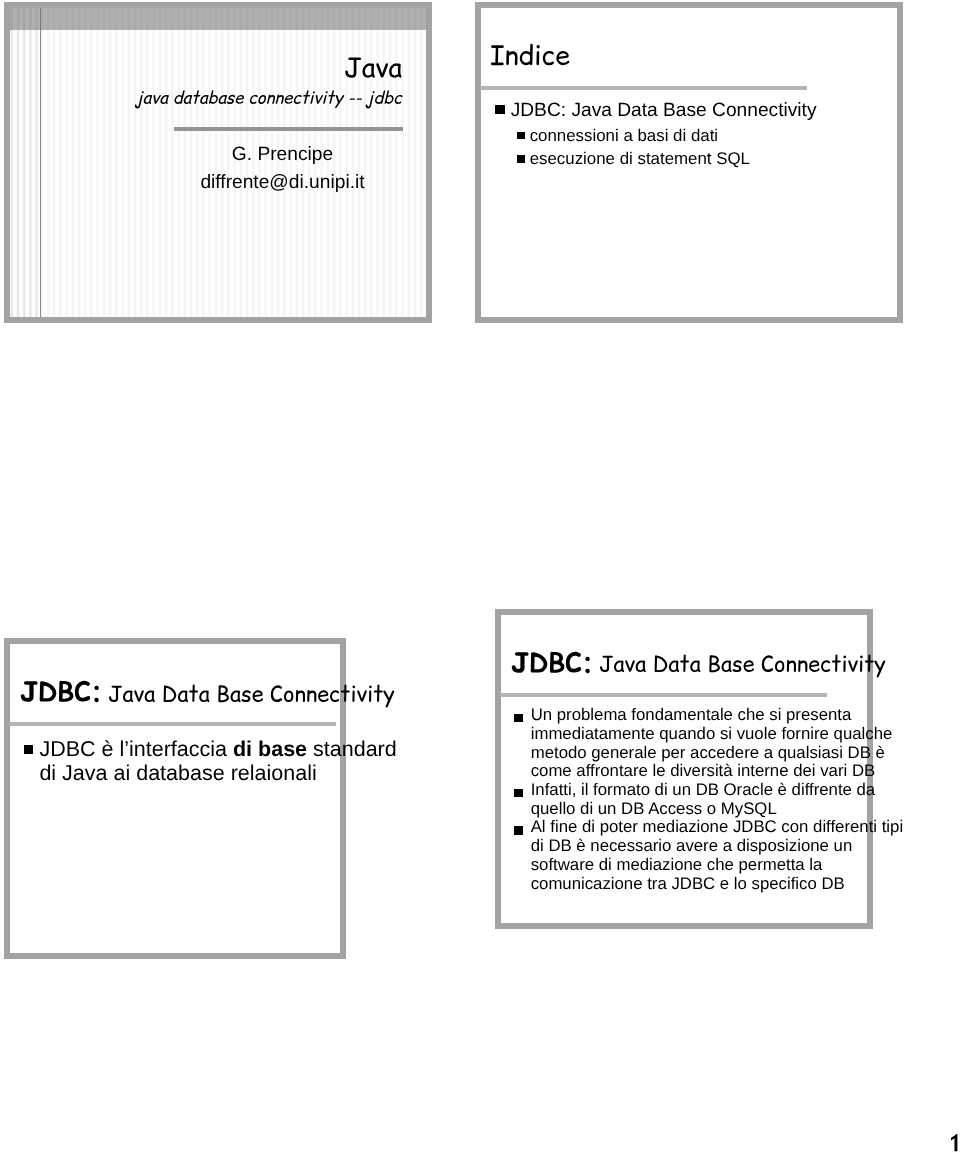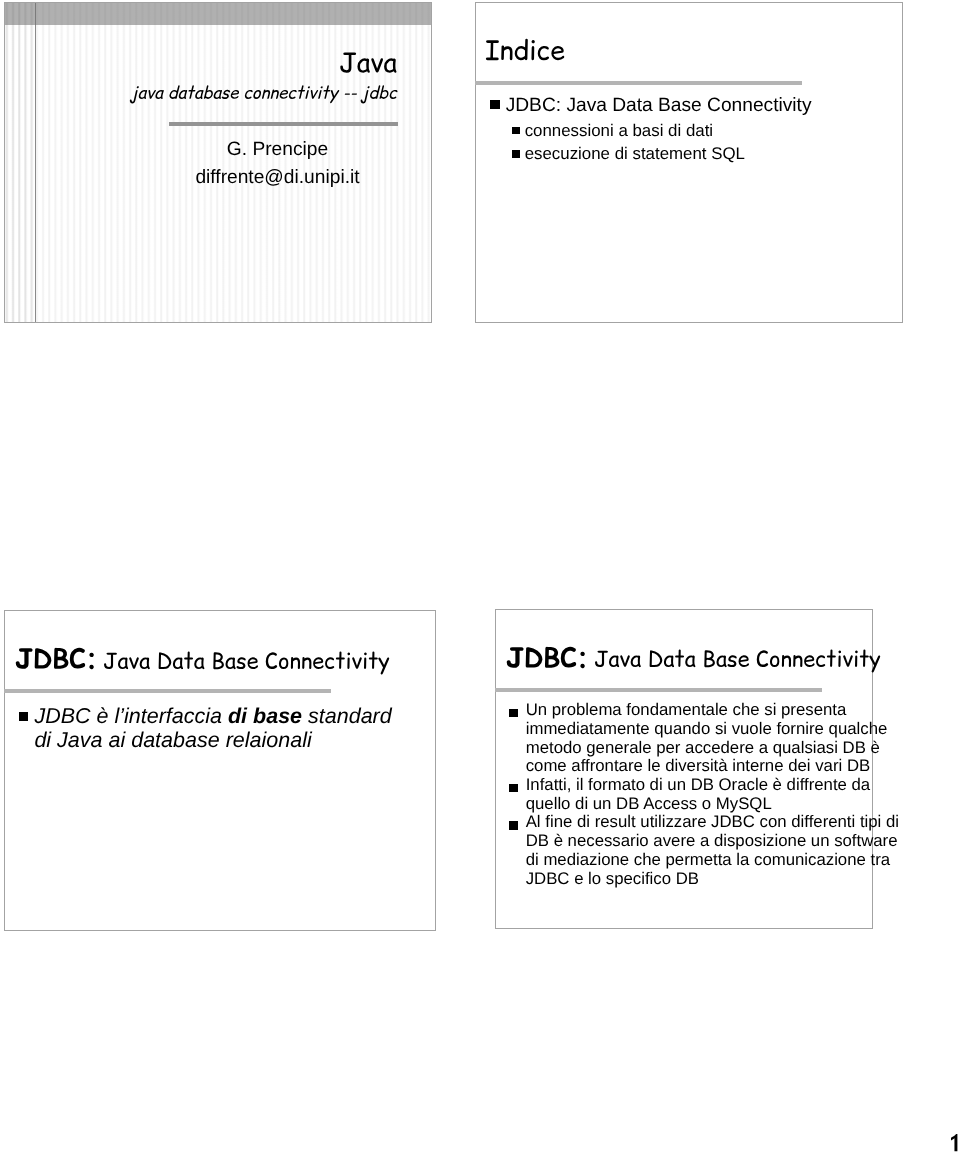--- a/index.html
+++ b/index.html
@@ -4,24 +4,24 @@
 <style>
   html,body{margin:0;padding:0;background:#fff;}
   body{width:960px;height:1153px;position:relative;
        font-family:"Liberation Sans",sans-serif;
        color:#000;
        -webkit-font-smoothing:antialiased;
        text-rendering:geometricPrecision;}
   .page{position:absolute;left:0;top:0;width:960px;height:1153px;background:#fff;
         overflow:hidden;will-change:transform;}
 
-  .slide{position:absolute;box-sizing:border-box;border:1px solid #a3a3a3;background:#fff;}
+  .slide{position:absolute;box-sizing:border-box;border:6px solid #a3a3a3;background:#fff;}
   #slide1{left:4px;top:2px;width:428px;height:321px;overflow:hidden;}
   #slide2{left:475px;top:2px;width:428px;height:321px;}
-  #slide3{left:4px;top:610px;width:432px;height:320.8px;font-style:italic;}
+  #slide3{left:4px;top:638px;width:342px;height:320.8px;}
   #slide4{left:495px;top:608.7px;width:378px;height:320.8px;}
 
   
   #slide1{
     background:repeating-linear-gradient(to right,
         #ffffff 0px, #ffffff 1.12px,
         #f2f2f2 2.02px, #f2f2f2 3.12px,
         #ffffff 4.02px, #ffffff 6.22px);
     background-position:29.25px 0;
   }
@@ -120,20 +120,20 @@
         <path d="M4.72 -19.31Q4.02 -18.88 4.02 -18.01Q4.02 -17.07 4.67 -16.56Q5.34 -16.05 6.44 -16.05H9.37V-4.46Q9.37 -3.64 8.97 -3.29Q8.55 -2.95 7.51 -2.95Q5.78 -2.95 5.22 -3.62Q4.58 -4.35 4.58 -4.85Q4.58 -5.66 4.30 -5.91Q4.02 -6.15 3.75 -6.38Q3.47 -6.62 2.69 -6.63Q1.87 -6.62 1.61 -6.40Q1.35 -6.17 1.09 -5.95Q0.83 -5.73 0.77 -4.94Q0.60 -2.28 2.46 -0.76Q4.00 0.52 7.12 0.73Q7.32 0.75 7.53 0.76Q10.30 0.88 11.08 0.26Q11.86 -0.37 12.64 -0.98Q13.43 -1.60 13.56 -4.05Q13.57 -4.29 13.57 -4.54V-16.05H15.30Q16.32 -16.05 16.94 -16.51Q17.57 -16.95 17.55 -17.84Q17.54 -18.75 17.24 -19.00Q16.94 -19.25 16.64 -19.50Q16.34 -19.74 15.38 -19.74H6.57Q5.44 -19.74 4.72 -19.31Z M20.60 -19.34Q20.14 -18.91 20.12 -18.17L19.70 -1.14Q19.69 -0.34 19.90 -0.09Q20.11 0.16 20.32 0.41Q20.53 0.67 21.30 0.68Q21.57 0.69 21.78 0.66Q22.96 0.71 25.75 0.67Q30.81 0.60 32.64 -0.73Q36.18 -3.53 36.38 -7.09Q36.68 -11.92 31.53 -16.18Q27.70 -19.14 22.68 -19.67Q22.54 -19.69 22.39 -19.70Q22.10 -19.77 21.78 -19.77Q21.04 -19.77 20.60 -19.34ZM29.34 -13.11Q32.71 -10.21 32.64 -7.38Q32.61 -5.85 31.06 -4.05Q30.48 -3.37 29.08 -2.99Q27.78 -2.65 25.58 -2.60L23.35 -2.62L23.68 -15.27Q27.09 -15.18 29.34 -13.11Z M44.26 -16.86Q47.20 -16.78 48.06 -15.17Q48.76 -13.86 47.59 -12.23Q47.17 -11.64 46.57 -11.50Q45.98 -11.37 45.37 -11.23Q44.77 -11.09 42.75 -11.25L42.90 -16.89Q43.58 -16.87 44.26 -16.86ZM41.05 -20.03Q40.31 -20.03 40.09 -19.80Q39.87 -19.57 39.64 -19.34Q39.41 -19.11 39.38 -18.35L38.98 -1.06Q38.95 -0.24 39.37 0.29Q39.79 0.85 40.56 0.87Q40.69 0.87 40.80 0.85Q44.39 1.18 48.29 0.29Q52.06 -0.59 52.95 -2.94Q53.65 -4.88 53.38 -5.71Q53.11 -6.54 52.84 -7.37Q52.57 -8.21 50.84 -9.52Q50.66 -9.66 50.37 -9.79H50.38Q52.86 -12.66 51.79 -15.77Q51.16 -17.58 49.49 -18.60Q47.71 -19.63 44.97 -19.86Q42.39 -20.09 41.57 -19.98Q41.34 -20.03 41.05 -20.03ZM45.37 -7.55Q47.45 -7.37 48.60 -6.66Q49.31 -6.21 49.43 -5.97Q49.56 -5.72 49.68 -5.47Q49.81 -5.22 49.69 -4.55Q49.48 -3.53 47.84 -2.96Q46.15 -2.39 44.64 -2.22Q43.63 -2.11 42.54 -2.15L42.67 -7.64Q43.78 -7.68 45.37 -7.55Z M64.79 -16.06Q65.92 -15.82 66.77 -15.31Q67.47 -14.91 68.07 -14.96Q68.71 -15.02 69.26 -15.54Q69.92 -16.18 69.85 -17.31Q69.81 -17.88 69.33 -18.33Q68.79 -18.84 67.96 -19.23Q65.62 -20.35 62.51 -19.91Q59.26 -19.44 56.56 -15.89Q54.81 -13.43 54.81 -8.64Q54.80 -4.43 56.70 -2.01Q58.67 0.52 62.35 0.63Q65.11 0.72 67.32 -0.13Q68.54 -0.60 69.33 -1.21Q70.04 -1.74 70.11 -2.45Q70.22 -3.41 70.04 -3.74Q69.87 -4.08 69.69 -4.41Q69.51 -4.73 68.69 -4.89Q68.15 -5.00 67.49 -4.73Q66.80 -4.47 65.71 -3.85Q64.52 -3.16 62.20 -3.26Q60.74 -3.33 59.85 -4.51Q58.63 -6.17 58.63 -8.93Q58.62 -11.86 59.68 -13.46Q60.62 -14.88 61.83 -15.59Q63.19 -16.37 64.79 -16.06Z M76.53 -3.11Q75.92 -3.11 75.40 -2.78Q74.95 -2.46 74.66 -1.98Q74.38 -1.48 74.38 -0.92Q74.38 -0.31 74.69 0.20Q74.98 0.67 75.45 0.96Q75.92 1.26 76.47 1.27H76.55Q77.10 1.27 77.55 1.05Q77.98 0.85 78.32 0.41Q78.70 -0.10 78.75 -0.73V-0.76V-0.92Q78.75 -1.46 78.52 -1.93Q78.23 -2.50 77.68 -2.82Q77.18 -3.11 76.58 -3.11ZM76.58 -15.17Q75.97 -15.17 75.45 -14.84Q75.00 -14.53 74.72 -14.04Q74.43 -13.54 74.43 -12.98Q74.43 -12.38 74.74 -11.86Q75.03 -11.39 75.50 -11.10Q75.97 -10.80 76.53 -10.79H76.60Q77.15 -10.79 77.60 -11.01Q78.03 -11.21 78.37 -11.66Q78.75 -12.17 78.81 -12.80V-12.82V-12.98Q78.81 -13.52 78.57 -13.99Q78.28 -14.57 77.73 -14.88Q77.23 -15.17 76.63 -15.17Z" fill="#000" transform="translate(0,22.9)"></path>
       </svg>
     <svg class="svgtxt" style="left:97.6px;top:36.5px;width:290.68px;height:30px" viewBox="0 0 290.68 30">
         <title>Java Data Base Connectivity</title>
         <path d="M4.91 -15.87Q3.48 -15.87 3.48 -14.92Q3.48 -13.79 4.81 -13.79H7.93V-3.15Q7.93 -1.48 6.11 -1.48Q3.19 -1.48 3.19 -4.19Q3.19 -5.17 2.16 -5.18Q1.12 -5.17 1.06 -4.24Q0.73 0.36 6.15 0.61Q10.09 0.81 10.09 -3.21V-13.79H12.57Q13.95 -13.77 13.93 -14.78Q13.91 -15.87 12.63 -15.87Z M19.77 0.59Q20.76 0.58 22.95 -0.53Q23.16 0.87 24.49 0.59Q25.64 0.36 24.74 -1.19Q24.13 -2.25 24.17 -4.79Q24.22 -7.98 24.47 -9.30Q24.71 -10.66 23.44 -10.95Q22.79 -11.09 22.48 -10.83Q19.71 -11.71 17.17 -9.62Q14.95 -7.81 14.98 -4.49Q15.01 0.60 19.77 0.59ZM21.00 -1.54Q20.20 -1.24 19.27 -1.30Q17.08 -1.45 17.05 -4.69Q17.14 -7.18 19.03 -8.55Q19.50 -8.90 20.28 -9.09Q21.40 -9.37 22.43 -8.72Q21.94 -7.00 22.33 -2.45Q21.38 -1.67 21.00 -1.54Z M26.80 -11.08Q25.90 -10.70 26.40 -9.37L29.74 -0.68Q30.20 0.48 31.02 0.48Q31.83 0.48 32.27 -0.68L35.61 -9.37Q36.12 -10.70 35.22 -11.08Q34.17 -11.53 33.68 -10.18L31.00 -2.75L28.33 -10.18Q27.85 -11.53 26.80 -11.08Z M41.43 0.59Q42.41 0.58 44.61 -0.53Q44.82 0.87 46.14 0.59Q47.30 0.36 46.40 -1.19Q45.78 -2.25 45.83 -4.79Q45.88 -7.98 46.12 -9.30Q46.37 -10.66 45.10 -10.95Q44.45 -11.09 44.14 -10.83Q41.37 -11.71 38.82 -9.62Q36.61 -7.81 36.64 -4.49Q36.67 0.60 41.43 0.59ZM42.66 -1.54Q41.85 -1.24 40.93 -1.30Q38.74 -1.45 38.71 -4.69Q38.80 -7.18 40.69 -8.55Q41.15 -8.90 41.94 -9.09Q43.06 -9.37 44.09 -8.72Q43.60 -7.00 43.98 -2.45Q43.04 -1.67 42.66 -1.54Z M56.96 -16.16Q56.01 -16.16 55.99 -15.22L55.63 -0.54Q55.60 0.55 56.56 0.57Q56.77 0.57 56.93 0.54Q57.92 0.59 60.14 0.56Q63.93 0.51 65.25 -0.55Q68.10 -2.84 68.26 -5.71Q68.50 -9.64 64.37 -13.17Q61.48 -15.64 57.68 -16.07Q57.56 -16.09 57.43 -16.11Q57.22 -16.16 56.96 -16.16ZM58.01 -13.67Q60.82 -13.52 63.03 -11.45Q66.30 -8.46 66.12 -5.82Q66.02 -4.30 64.58 -2.70Q63.51 -1.52 60.01 -1.43L57.74 -1.46Z M74.68 0.59Q75.66 0.58 77.86 -0.53Q78.07 0.87 79.39 0.59Q80.55 0.36 79.65 -1.19Q79.03 -2.25 79.08 -4.79Q79.13 -7.98 79.37 -9.30Q79.62 -10.66 78.34 -10.95Q77.70 -11.09 77.39 -10.83Q74.61 -11.71 72.07 -9.62Q69.86 -7.81 69.89 -4.49Q69.92 0.60 74.68 0.59ZM75.91 -1.54Q75.10 -1.24 74.18 -1.30Q71.99 -1.45 71.96 -4.69Q72.05 -7.18 73.94 -8.55Q74.40 -8.90 75.19 -9.09Q76.31 -9.37 77.34 -8.72Q76.85 -7.00 77.23 -2.45Q76.29 -1.67 75.91 -1.54Z M85.66 -17.06Q84.70 -17.06 84.68 -16.07L84.56 -11.06Q83.34 -11.05 82.12 -11.05Q81.11 -11.05 81.11 -9.98Q81.11 -8.94 82.02 -8.94Q83.26 -8.94 84.51 -8.94L84.32 -0.70Q84.30 0.43 85.25 0.46Q86.40 0.48 86.41 -0.68L86.59 -8.94Q87.72 -8.94 88.86 -8.94Q90.10 -8.94 90.10 -10.02Q90.10 -11.09 88.79 -11.08L86.64 -11.07Q86.72 -13.31 86.74 -16.01Q86.74 -17.06 85.66 -17.06Z M96.01 0.59Q96.99 0.58 99.19 -0.53Q99.40 0.87 100.72 0.59Q101.88 0.36 100.98 -1.19Q100.36 -2.25 100.40 -4.79Q100.46 -7.98 100.70 -9.30Q100.95 -10.66 99.67 -10.95Q99.03 -11.09 98.72 -10.83Q95.94 -11.71 93.40 -9.62Q91.19 -7.81 91.22 -4.49Q91.25 0.60 96.01 0.59ZM97.24 -1.54Q96.43 -1.24 95.51 -1.30Q93.32 -1.45 93.28 -4.69Q93.38 -7.18 95.27 -8.55Q95.73 -8.90 96.52 -9.09Q97.64 -9.37 98.67 -8.72Q98.18 -7.00 98.56 -2.45Q97.62 -1.67 97.24 -1.54Z M112.72 -14.10Q113.46 -14.09 114.20 -14.07Q116.68 -14.00 117.45 -12.46Q118.10 -11.17 117.07 -9.63Q116.17 -8.30 112.59 -8.69ZM111.67 -16.19Q110.70 -16.19 110.68 -15.20L110.33 -0.46Q110.30 0.68 111.25 0.70Q111.36 0.70 111.45 0.69Q114.22 0.95 117.11 0.24Q119.92 -0.45 120.60 -2.23Q121.71 -5.23 118.94 -7.31Q118.64 -7.53 117.93 -7.75Q118.25 -7.96 118.47 -8.21Q120.43 -10.46 119.59 -12.86Q118.61 -15.67 114.68 -16.05Q112.65 -16.24 112.10 -16.14Q111.91 -16.19 111.67 -16.19ZM112.55 -6.60Q113.50 -6.69 115.07 -6.55Q116.74 -6.39 117.71 -5.75Q118.96 -4.92 118.72 -3.59Q118.52 -2.51 117.04 -1.97Q115.72 -1.49 114.53 -1.35Q113.52 -1.23 112.43 -1.31Z M127.28 0.59Q128.26 0.58 130.45 -0.53Q130.67 0.87 131.99 0.59Q133.15 0.36 132.24 -1.19Q131.63 -2.25 131.67 -4.79Q131.73 -7.98 131.97 -9.30Q132.21 -10.66 130.94 -10.95Q130.30 -11.09 129.99 -10.83Q127.21 -11.71 124.67 -9.62Q122.45 -7.81 122.49 -4.49Q122.52 0.60 127.28 0.59ZM128.50 -1.54Q127.70 -1.24 126.78 -1.30Q124.58 -1.45 124.55 -4.69Q124.65 -7.18 126.53 -8.55Q127.00 -8.90 127.78 -9.09Q128.91 -9.37 129.94 -8.72Q129.45 -7.00 129.83 -2.45Q128.89 -1.67 128.50 -1.54Z M137.19 -1.53Q136.22 -1.59 135.29 -2.23Q134.52 -2.74 133.93 -2.35Q133.44 -2.03 133.48 -1.34Q133.53 -0.70 134.27 -0.28Q135.10 0.20 135.67 0.36Q136.60 0.63 138.08 0.61Q139.84 0.60 140.90 -0.11Q142.22 -0.99 142.39 -2.35Q142.54 -3.69 141.47 -4.98Q141.02 -5.53 139.85 -6.07Q138.99 -6.47 137.99 -6.58Q136.71 -6.72 136.52 -7.29Q136.30 -7.95 136.82 -8.55Q137.44 -9.27 138.72 -9.33Q139.92 -9.38 140.53 -8.78Q141.76 -7.60 142.36 -8.10Q142.85 -8.49 142.76 -9.12Q142.61 -10.09 141.09 -10.83Q139.93 -11.40 138.38 -11.26Q137.00 -11.14 135.95 -10.37Q135.06 -9.74 134.61 -8.52Q134.18 -7.42 134.44 -6.36Q134.77 -5.00 136.94 -4.68Q139.04 -4.40 139.63 -3.76Q140.52 -2.81 140.10 -2.14Q139.57 -1.37 137.19 -1.53Z M146.35 -4.59 153.47 -5.62Q154.60 -5.77 154.64 -7.08Q154.70 -8.70 153.39 -9.97Q152.02 -11.33 149.57 -11.18Q147.22 -11.03 145.73 -8.90Q144.55 -7.19 144.55 -5.01Q144.55 -2.36 146.43 -0.82Q147.95 0.43 149.97 0.46Q152.73 0.48 154.42 -1.03Q155.39 -1.89 154.89 -2.87Q154.68 -3.30 154.17 -3.19Q153.71 -3.09 153.00 -2.30Q152.26 -1.47 150.10 -1.45Q148.62 -1.44 147.43 -2.49Q146.40 -3.39 146.35 -4.59ZM146.58 -6.34Q146.88 -7.39 147.34 -7.97Q148.40 -9.27 149.87 -9.27Q150.91 -9.28 151.85 -8.69Q152.65 -8.17 152.81 -7.25Z M167.75 -13.18Q168.96 -13.98 170.37 -13.66Q171.31 -13.44 172.04 -12.94Q172.84 -12.39 173.59 -13.09Q174.00 -13.49 173.96 -14.26Q173.92 -14.87 172.57 -15.55Q170.80 -16.46 168.60 -16.11Q166.29 -15.73 164.21 -12.81Q162.79 -10.79 162.79 -6.88Q162.78 -3.60 164.33 -1.57Q165.85 0.45 168.42 0.53Q170.37 0.60 172.05 -0.10Q174.10 -0.93 174.18 -1.74Q174.34 -3.17 173.31 -3.36Q172.72 -3.49 171.22 -2.52Q170.18 -1.84 168.26 -1.94Q166.91 -2.00 166.11 -3.22Q165.10 -4.77 165.10 -7.13Q165.10 -9.70 165.97 -11.19Q166.74 -12.51 167.75 -13.18Z M181.13 -8.95Q183.37 -9.00 183.36 -5.22Q183.35 -3.23 182.51 -2.33Q181.72 -1.48 180.56 -1.48Q179.54 -1.48 178.76 -2.33Q178.00 -3.16 178.00 -4.82Q178.00 -6.55 179.06 -7.99Q179.75 -8.92 181.13 -8.95ZM181.05 -11.11Q178.74 -11.14 177.34 -9.29Q175.92 -7.43 175.92 -5.01Q175.92 -2.46 177.11 -1.05Q178.42 0.51 180.31 0.52Q182.91 0.54 184.19 -1.08Q185.32 -2.43 185.33 -5.01Q185.34 -11.08 181.05 -11.11Z M189.11 -11.59Q188.14 -11.59 188.12 -10.61L187.87 -0.75Q187.84 0.38 188.79 0.40Q189.93 0.42 189.96 -0.73L190.13 -7.14Q191.81 -8.83 193.29 -8.72Q195.04 -8.59 194.96 -5.67L194.83 -0.65Q194.80 0.64 195.96 0.53Q196.95 0.45 196.97 -0.84L197.06 -6.13Q197.13 -10.96 193.13 -10.97Q191.33 -10.97 190.17 -9.92Q190.18 -10.24 190.19 -10.54Q190.22 -11.59 189.11 -11.59Z M200.47 -11.59Q199.50 -11.59 199.47 -10.61L199.23 -0.75Q199.20 0.38 200.15 0.40Q201.29 0.42 201.32 -0.73L201.49 -7.14Q203.17 -8.83 204.65 -8.72Q206.39 -8.59 206.32 -5.67L206.19 -0.65Q206.16 0.64 207.32 0.53Q208.31 0.45 208.33 -0.84L208.42 -6.13Q208.49 -10.96 204.49 -10.97Q202.69 -10.97 201.53 -9.92Q201.54 -10.24 201.55 -10.54Q201.58 -11.59 200.47 -11.59Z M211.92 -4.59 219.04 -5.62Q220.18 -5.77 220.22 -7.08Q220.27 -8.70 218.97 -9.97Q217.59 -11.33 215.15 -11.18Q212.79 -11.03 211.31 -8.90Q210.12 -7.19 210.12 -5.01Q210.12 -2.36 212.01 -0.82Q213.52 0.43 215.55 0.46Q218.30 0.48 220.00 -1.03Q220.96 -1.89 220.46 -2.87Q220.25 -3.30 219.74 -3.19Q219.29 -3.09 218.58 -2.30Q217.84 -1.47 215.68 -1.45Q214.19 -1.44 213.01 -2.49Q211.98 -3.39 211.92 -4.59ZM212.16 -6.34Q212.45 -7.39 212.92 -7.97Q213.98 -9.27 215.44 -9.27Q216.49 -9.28 217.42 -8.69Q218.23 -8.17 218.39 -7.25Z M229.66 -2.24Q228.41 -1.39 226.97 -1.44Q225.57 -1.49 224.79 -2.54Q223.93 -3.72 223.96 -5.14Q223.99 -6.64 224.80 -7.81Q225.51 -8.83 226.39 -9.10Q227.96 -9.60 229.20 -8.68Q230.22 -7.91 230.72 -8.28Q231.44 -8.79 230.80 -9.81Q230.37 -10.47 229.09 -10.90Q228.05 -11.24 226.79 -11.15Q224.63 -10.99 223.23 -8.96Q222.08 -7.30 222.08 -4.69Q222.08 -2.33 223.70 -0.76Q225.00 0.50 226.97 0.51Q229.47 0.52 230.64 -0.48Q231.54 -1.27 231.19 -1.86Q230.59 -2.86 229.66 -2.24Z M237.43 -17.06Q236.47 -17.06 236.45 -16.07L236.34 -11.06Q235.11 -11.05 233.89 -11.05Q232.88 -11.05 232.88 -9.98Q232.88 -8.94 233.79 -8.94Q235.03 -8.94 236.28 -8.94L236.09 -0.70Q236.07 0.43 237.03 0.46Q238.17 0.48 238.18 -0.68L238.36 -8.94Q239.49 -8.94 240.63 -8.94Q241.87 -8.94 241.87 -10.02Q241.87 -11.09 240.56 -11.08L238.41 -11.07Q238.49 -13.31 238.51 -16.01Q238.51 -17.06 237.43 -17.06Z M245.67 -11.09Q244.60 -11.11 244.57 -9.71L244.39 -0.82Q244.36 0.52 245.49 0.53Q246.49 0.53 246.51 -0.90L246.66 -9.72Q246.68 -11.07 245.67 -11.09ZM245.75 -15.90Q245.39 -15.90 245.09 -15.71Q244.81 -15.52 244.63 -15.22Q244.46 -14.92 244.46 -14.58Q244.46 -14.22 244.64 -13.91Q244.82 -13.62 245.11 -13.45Q245.39 -13.28 245.71 -13.27Q245.75 -13.27 245.78 -13.27Q246.11 -13.26 246.37 -13.39Q246.63 -13.51 246.84 -13.79Q247.07 -14.09 247.10 -14.47Q247.10 -14.53 247.10 -14.58Q247.10 -14.91 246.95 -15.19Q246.78 -15.53 246.46 -15.72Q246.15 -15.90 245.79 -15.90Q245.77 -15.90 245.75 -15.90Z M249.78 -11.08Q248.88 -10.70 249.39 -9.37L252.73 -0.68Q253.18 0.48 254.01 0.48Q254.82 0.48 255.26 -0.68L258.60 -9.37Q259.11 -10.70 258.21 -11.08Q257.16 -11.53 256.67 -10.18L253.99 -2.75L251.32 -10.18Q250.83 -11.53 249.78 -11.08Z M262.31 -11.09Q261.24 -11.11 261.21 -9.71L261.03 -0.82Q260.99 0.52 262.13 0.53Q263.12 0.53 263.14 -0.90L263.29 -9.72Q263.31 -11.07 262.31 -11.09ZM262.38 -15.90Q262.02 -15.90 261.72 -15.71Q261.45 -15.52 261.27 -15.22Q261.10 -14.92 261.10 -14.58Q261.10 -14.22 261.28 -13.91Q261.46 -13.62 261.75 -13.45Q262.02 -13.28 262.35 -13.27Q262.38 -13.27 262.41 -13.27Q262.74 -13.26 263.01 -13.39Q263.26 -13.51 263.47 -13.79Q263.71 -14.09 263.74 -14.47Q263.74 -14.53 263.74 -14.58Q263.74 -14.91 263.59 -15.19Q263.42 -15.53 263.09 -15.72Q262.78 -15.90 262.42 -15.90Q262.40 -15.90 262.38 -15.90Z M270.37 -17.06Q269.42 -17.06 269.40 -16.07L269.28 -11.06Q268.05 -11.05 266.83 -11.05Q265.83 -11.05 265.83 -9.98Q265.83 -8.94 266.74 -8.94Q267.98 -8.94 269.23 -8.94L269.04 -0.70Q269.01 0.43 269.97 0.46Q271.11 0.48 271.12 -0.68L271.30 -8.94Q272.44 -8.94 273.57 -8.94Q274.81 -8.94 274.81 -10.02Q274.81 -11.09 273.51 -11.08L271.36 -11.07Q271.43 -13.31 271.45 -16.01Q271.45 -17.06 270.37 -17.06Z M285.55 -10.90Q284.54 -11.33 284.00 -10.08L281.09 -3.39L277.54 -10.14Q276.88 -11.40 275.89 -10.87Q274.96 -10.37 275.64 -9.12L280.04 -0.96L277.94 3.91Q277.20 5.59 278.32 6.05Q279.25 6.43 279.98 4.74L286.03 -9.22Q286.57 -10.47 285.55 -10.90Z" fill="#000" transform="translate(0,20.5)"></path>
       </svg>
     <div class="rule3"></div>
     <ul class="bl" id="s4l">
       <li><span class="bullet"></span><span>Un problema fondamentale che si presenta immediatamente quando si vuole fornire qualche metodo generale per accedere a qualsiasi DB è come affrontare le diversità interne dei vari DB</span></li>
       <li><span class="bullet"></span><span>Infatti, il formato di un DB Oracle è diffrente da quello di un DB Access o MySQL</span></li>
-      <li><span class="bullet"></span><span>Al fine di result utilizzare JDBC con differenti tipi di DB è necessario avere a disposizione un software di mediazione che permetta la comunicazione tra JDBC e lo specifico DB</span></li>
+      <li><span class="bullet"></span><span>Al fine di poter mediazione JDBC con differenti tipi di DB è necessario avere a disposizione un software di mediazione che permetta la comunicazione tra JDBC e lo specifico DB</span></li>
     </ul>
   </div>
   <svg class="pageno" viewBox="0 0 14 20">
       <path d="M9.70 0 L9.70 17.2 L6.75 17.2 L6.75 4.25 C6.10 4.95 4.95 5.70 3.30 6.40 L3.30 3.75 C5.60 2.60 7.35 1.30 8.40 0 Z" fill="#000" transform="translate(-3.3,0)"></path>
       <title>1</title>
     </svg>
 </div>
 
 </body></html>

